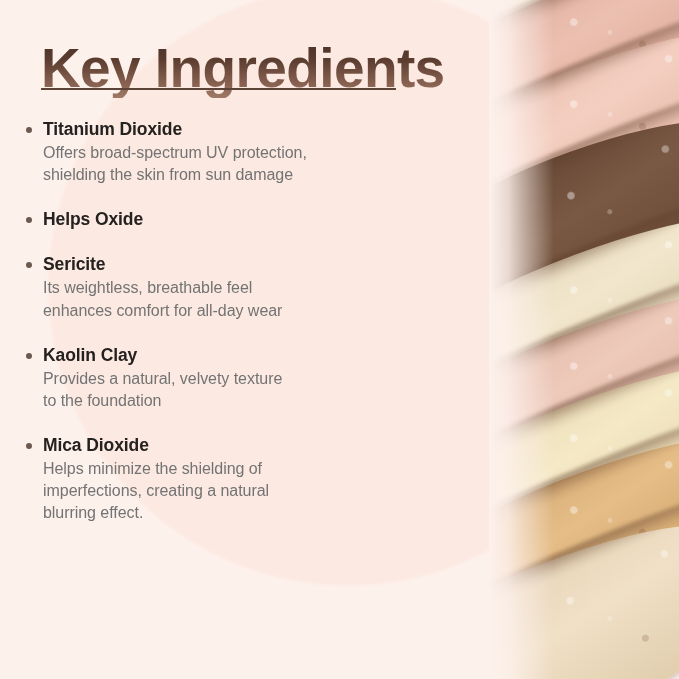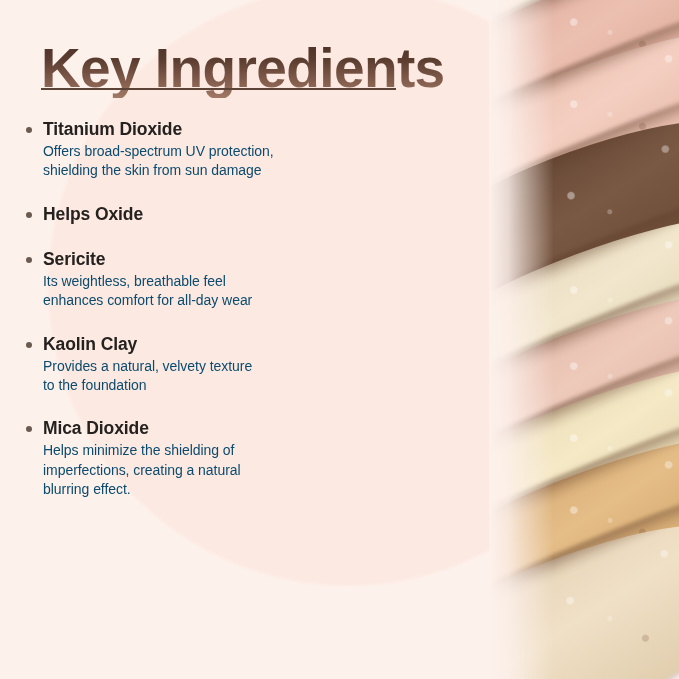--- a/index.html
+++ b/index.html
@@ -161,23 +161,23 @@
     padding-left: 19px;
     font-size: 17.5px;
     font-weight: 700;
     color: #24211f;
     letter-spacing: -0.1px;
     line-height: 1.32;
   }
   .item-desc {
     margin: 0;
     padding-left: 19px;
-    font-size: 14px;
+    font-size: 16px;
     font-weight: 300;
-    color: #0c4a6e;
+    color: #737373;
     line-height: 1.38;
     letter-spacing: -0.05px;
     white-space: pre-line;
   }
 </style>
 </head>
 <body>
 
 <div id="page">
 

